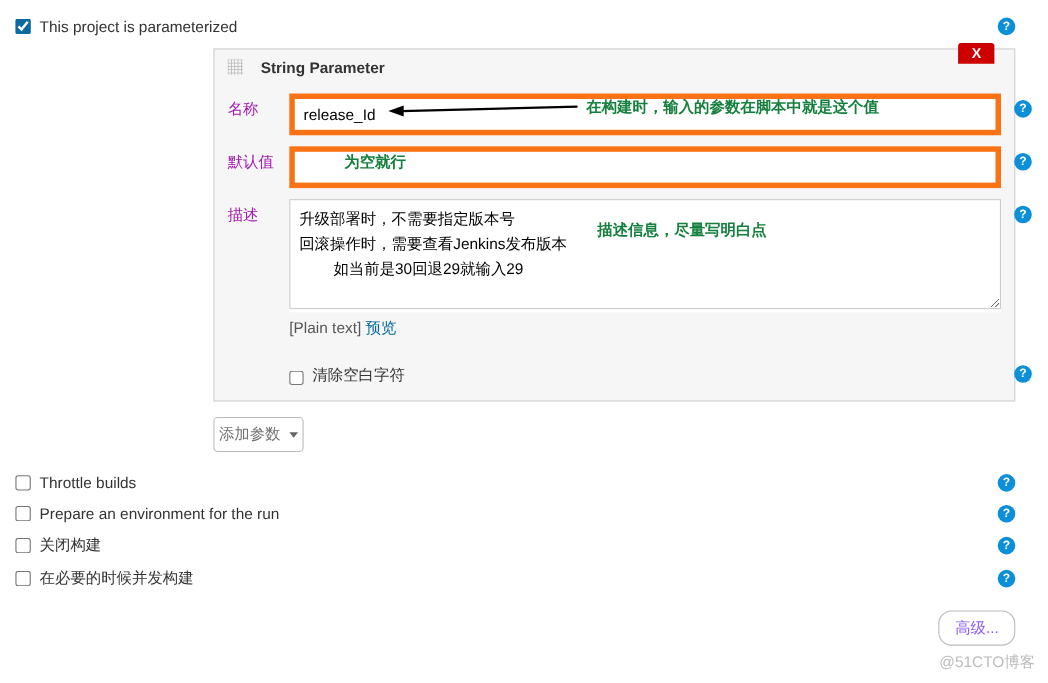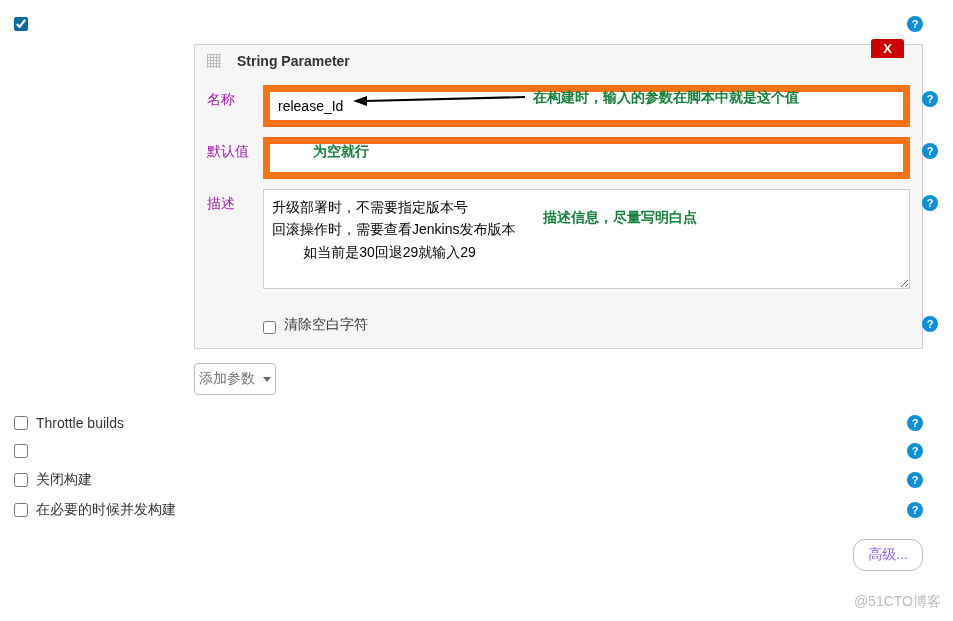--- a/index.html
+++ b/index.html
@@ -83,21 +83,21 @@
       color: #a21caf;
     }
     .param-input-wrap {
       flex: 1;
       position: relative;
       background: #fff;
     }
     .param-input {
       width: 100%;
       padding: 6px 8px;
-      border: 7px solid #f97316;
+      border: 5px solid #f97316;
       font-size: 14px;
       font-family: inherit;
     }
     .param-textarea {
       width: 100%;
       padding: 6px 8px;
       border: 1px solid #ccc;
       font-size: 14px;
       font-family: inherit;
       min-height: 100px;
@@ -187,20 +187,21 @@
       color: rgba(120,120,120,0.5);
       font-size: 14px;
       pointer-events: none;
     }
   </style>
 </head>
 <body>
 
 <div class="checkbox-row">
   <input type="checkbox" checked="" style="">
+  <label>This project is parameterized</label>
   <span class="help-icon">?</span>
 </div>
 
 <div class="param-region">
   <div class="param-box">
     <div class="close-x">X</div>
     <div class="param-header">
       <span class="drag-handle"></span>
       <span class="param-title">String Parameter</span>
     </div>
@@ -231,20 +232,24 @@
       <div class="param-label">描述</div>
       <div class="param-input-wrap">
         <textarea class="param-textarea" style="">升级部署时，不需要指定版本号
 回滚操作时，需要查看Jenkins发布版本
         如当前是30回退29就输入29</textarea>
         <span class="annot" style="left:280px; top:20px;">描述信息，尽量写明白点</span>
       </div>
       <span class="row-help">?</span>
     </div>
 
+    <div class="plain-preview-row">
+      <span>[Plain text]</span>
+      <a href="#">预览</a>
+    </div>
 
     <div class="strip-row">
       <input type="checkbox" style="">
       <label>清除空白字符</label>
       <span class="row-help">?</span>
     </div>
   </div>
 
   <button class="add-param-btn">
     <span>添加参数</span>
@@ -253,20 +258,21 @@
 </div>
 
 <div class="checkbox-row">
   <input type="checkbox" style="">
   <label>Throttle builds</label>
   <span class="help-icon">?</span>
 </div>
 
 <div class="checkbox-row">
   <input type="checkbox" style="">
+  <label>Prepare an environment for the run</label>
   <span class="help-icon">?</span>
 </div>
 
 <div class="checkbox-row">
   <input type="checkbox" style="">
   <label>关闭构建</label>
   <span class="help-icon">?</span>
 </div>
 
 <div class="checkbox-row">

